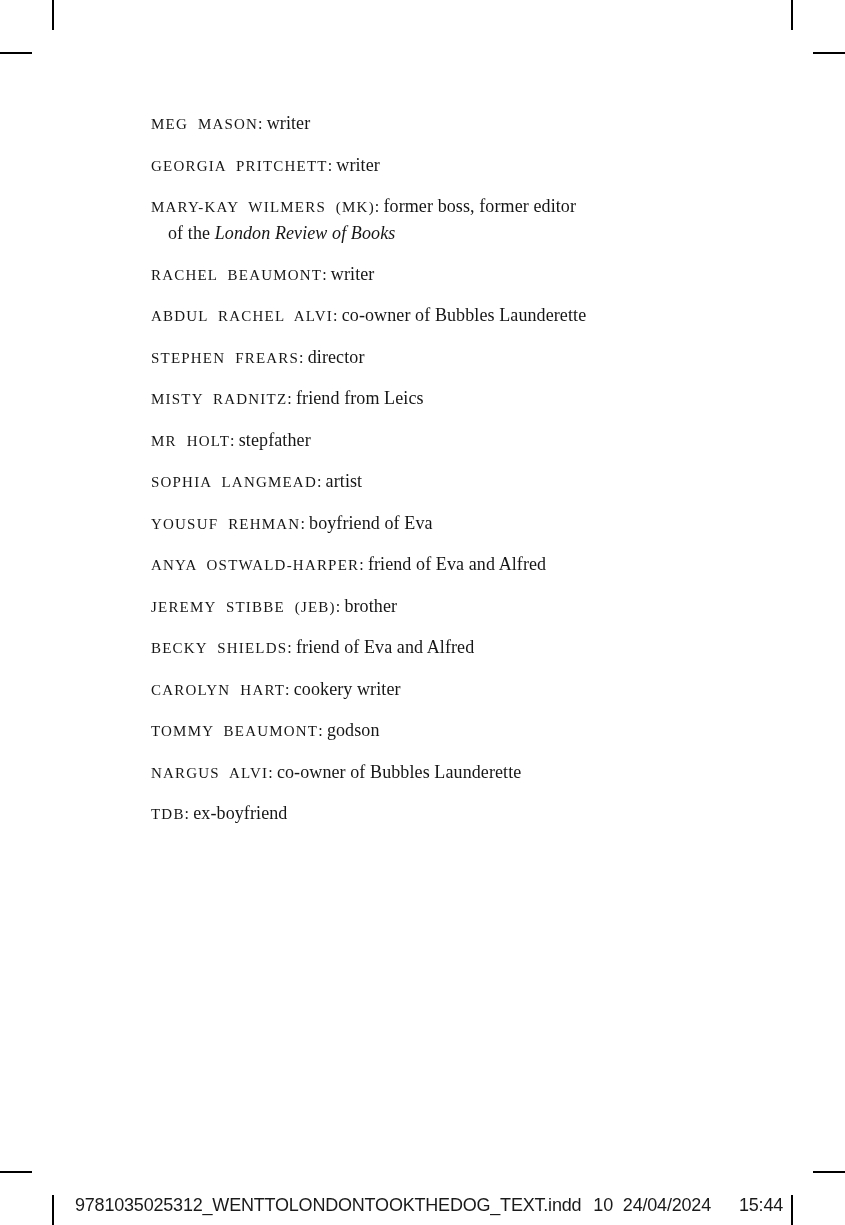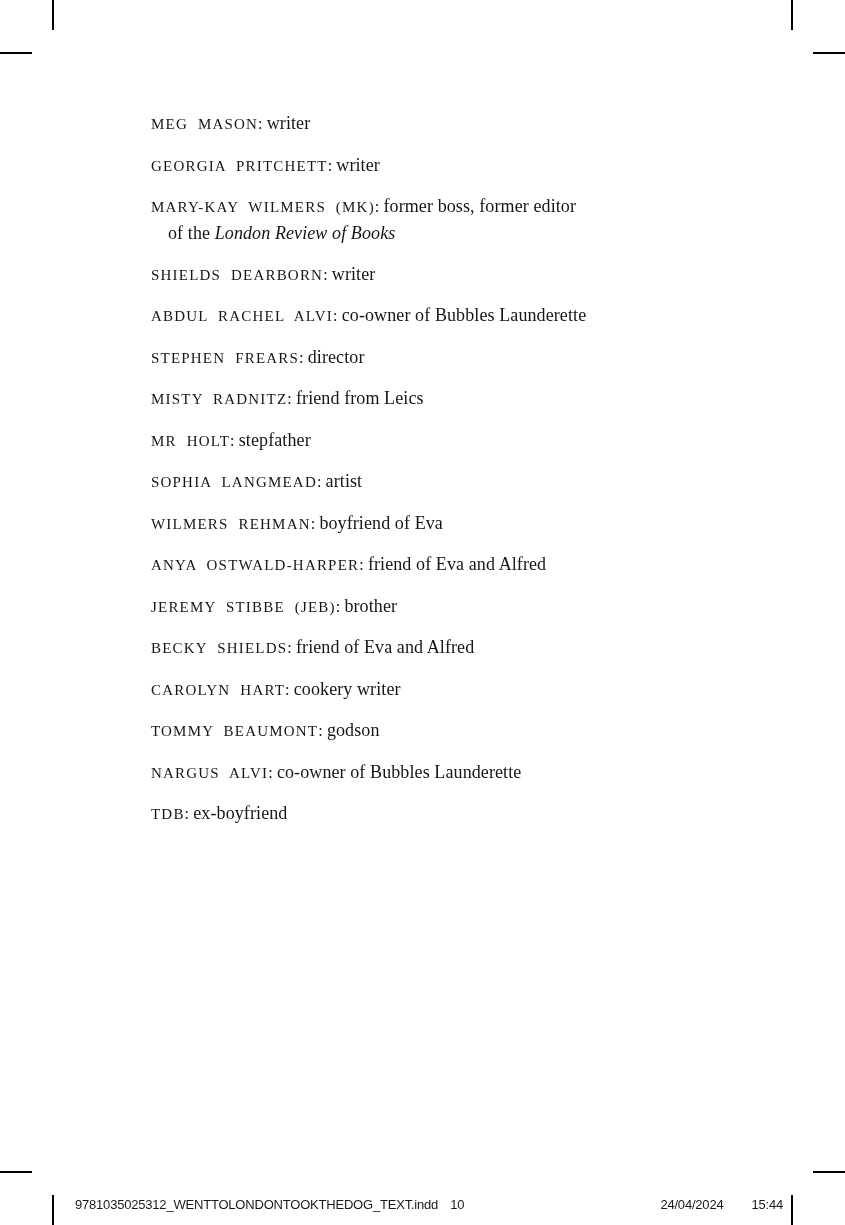--- a/index.html
+++ b/index.html
@@ -61,21 +61,21 @@
 
   
   .slug {
     position: absolute;
     left: 75px;
     top: 1198px;
     width: 708px;
     display: flex;
     justify-content: space-between;
     font-family: "Liberation Sans", sans-serif;
-    font-size: 13px;
+    font-size: 18px;
     line-height: 14px;
     letter-spacing: -0.2px;
     color: #1a1a1a;
     white-space: nowrap;
   }
   .slug .slug-page { margin-left: 12px; }
   .slug .slug-time { margin-left: 28px; }
 </style>
 </head>
 <body>
@@ -86,27 +86,27 @@
 <div class="mark h tr-h"></div>
 <div class="mark h bl-h"></div>
 <div class="mark v bl-v"></div>
 <div class="mark h br-h"></div>
 <div class="mark v br-v"></div>
 
 <main class="cast-list">
     <p class="entry"><span class="name">MEG MASON</span><span class="sep">: </span><span class="desc">writer</span></p>
     <p class="entry"><span class="name">GEORGIA PRITCHETT</span><span class="sep">: </span><span class="desc">writer</span></p>
     <p class="entry"><span class="name">MARY-KAY WILMERS (MK)</span><span class="sep">: </span><span class="desc">former boss, former editor<br>of the <i>London Review of Books</i></span></p>
-    <p class="entry"><span class="name">SHIELDS DEARBORN</span><span class="sep">: </span><span class="desc">writer</span></p>
+    <p class="entry"><span class="name">RACHEL BEAUMONT</span><span class="sep">: </span><span class="desc">writer</span></p>
     <p class="entry"><span class="name">ABDUL RACHEL ALVI</span><span class="sep">: </span><span class="desc">co-owner of Bubbles Launderette</span></p>
     <p class="entry"><span class="name">STEPHEN FREARS</span><span class="sep">: </span><span class="desc">director</span></p>
     <p class="entry"><span class="name">MISTY RADNITZ</span><span class="sep">: </span><span class="desc">friend from Leics</span></p>
     <p class="entry"><span class="name">MR HOLT</span><span class="sep">: </span><span class="desc">stepfather</span></p>
     <p class="entry"><span class="name">SOPHIA LANGMEAD</span><span class="sep">: </span><span class="desc">artist</span></p>
-    <p class="entry"><span class="name">WILMERS REHMAN</span><span class="sep">: </span><span class="desc">boyfriend of Eva</span></p>
+    <p class="entry"><span class="name">YOUSUF REHMAN</span><span class="sep">: </span><span class="desc">boyfriend of Eva</span></p>
     <p class="entry"><span class="name">ANYA OSTWALD-HARPER</span><span class="sep">: </span><span class="desc">friend of Eva and Alfred</span></p>
     <p class="entry"><span class="name">JEREMY STIBBE (JEB)</span><span class="sep">: </span><span class="desc">brother</span></p>
     <p class="entry"><span class="name">BECKY SHIELDS</span><span class="sep">: </span><span class="desc">friend of Eva and Alfred</span></p>
     <p class="entry"><span class="name">CAROLYN HART</span><span class="sep">: </span><span class="desc">cookery writer</span></p>
     <p class="entry"><span class="name">TOMMY BEAUMONT</span><span class="sep">: </span><span class="desc">godson</span></p>
     <p class="entry"><span class="name">NARGUS ALVI</span><span class="sep">: </span><span class="desc">co-owner of Bubbles Launderette</span></p>
     <p class="entry"><span class="name">TDB</span><span class="sep">: </span><span class="desc">ex-boyfriend</span></p>
   </main>
 
 <footer class="slug">

